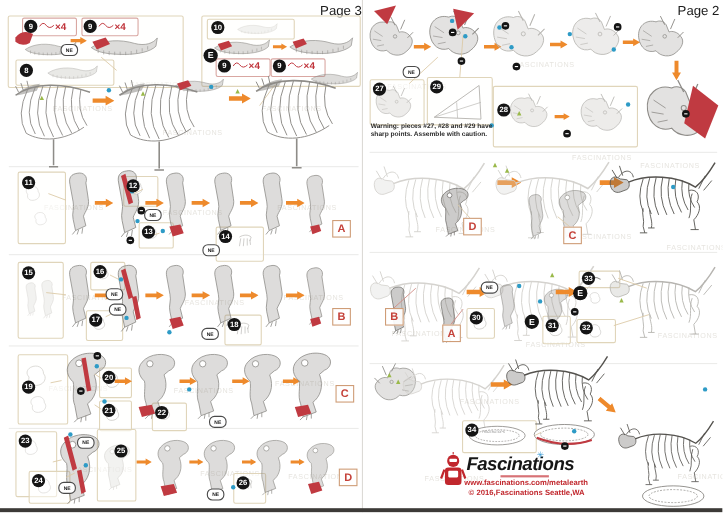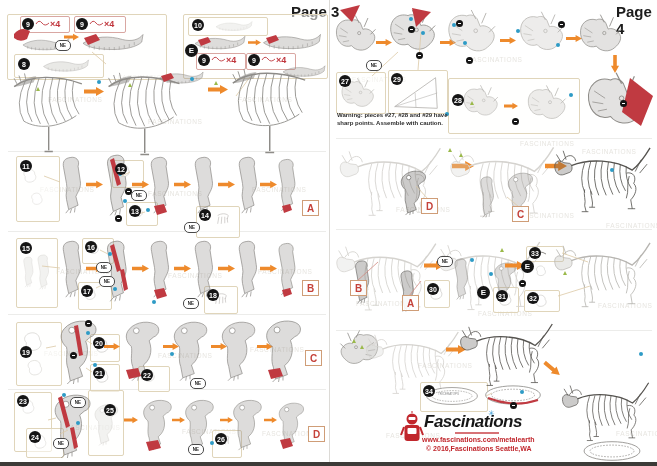--- a/index.html
+++ b/index.html
@@ -1,19 +1,19 @@
 <!DOCTYPE html>
 <html><head>
 <meta charset="utf-8">
 <style>
   html,body{margin:0;padding:0}
   #sheet{position:relative;width:657px;height:466px;background:#fff;overflow:hidden;
          font-family:"Liberation Sans",sans-serif}
   .wm{position:absolute;color:#e7e5e0;font-size:6.5px;letter-spacing:.6px;user-select:none;white-space:nowrap}
-  .pglabel{position:absolute;font-weight:bold;font-size:15px;color:#1c1c1c}
+  .pglabel{position:absolute;font-weight:normal;font-size:12px;color:#1c1c1c}
   .box{position:absolute;border:1px solid #e0d5ba;background:rgba(255,255,254,.55);border-radius:2px}
   .rbox{position:absolute;border:1px solid #d9a7a2;background:rgba(255,255,255,.8);border-radius:2px}
   .badge{position:absolute;width:12px;height:12px;border-radius:50%;background:#151515;color:#fff;
          font-weight:bold;font-size:7px;display:flex;align-items:center;justify-content:center;z-index:6}
   .badge.lg{width:13px;height:13px;font-size:8px}
   .letter{position:absolute;width:15px;height:14px;border:1px solid #cf9d77;background:rgba(255,255,255,.9);
           color:#c5423a;font-weight:bold;font-size:10px;display:flex;align-items:center;justify-content:center;z-index:6}
   .ne{position:absolute;min-width:12px;height:9px;border:1px solid #4a4a4a;border-radius:5px;background:#fff;
       color:#1a1a1a;font-weight:bold;font-size:4.5px;display:flex;align-items:center;justify-content:center;
       padding:0 1px;z-index:6}
@@ -131,21 +131,21 @@
   <div class="hr" style="left:8px;top:151px;width:318px"></div>
   <div class="hr" style="left:8px;top:231px;width:318px"></div>
   <div class="hr" style="left:8px;top:314px;width:318px"></div>
   <div class="hr" style="left:8px;top:389px;width:318px"></div>
   <div class="hr" style="left:336px;top:138px;width:316px"></div>
   <div class="hr" style="left:336px;top:229px;width:316px"></div>
   <div class="hr" style="left:336px;top:330px;width:316px"></div>
   <div class="botedge"></div>
 
   <div class="pglabel" style="left:291px;top:3px">Page 3</div>
-  <div class="pglabel" style="left:616px;top:3px">Page 4</div>
+  <div class="pglabel" style="left:616px;top:3px">Page 2</div>
 
   <div class="box" style="left:7px;top:14px;width:158px;height:64px"></div>
   <div class="rbox" style="left:20px;top:16px;width:48px;height:15px"></div>
   <div class="rbox" style="left:74px;top:16px;width:50px;height:15px"></div>
   <div class="box" style="left:14px;top:54px;width:88px;height:22px"></div>
   <div class="box" style="left:183px;top:14px;width:143px;height:63px"></div>
   <div class="box" style="left:188px;top:17px;width:78px;height:17px"></div>
   <div class="rbox" style="left:196px;top:53px;width:48px;height:15px"></div>
   <div class="rbox" style="left:246px;top:53px;width:48px;height:15px"></div>
 

